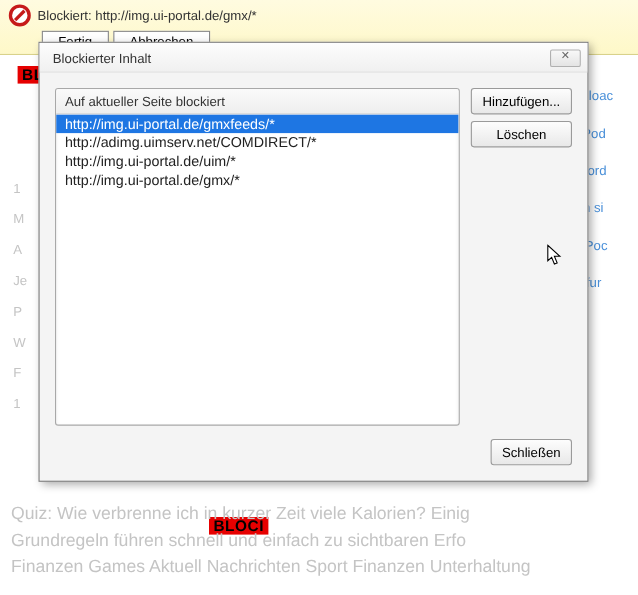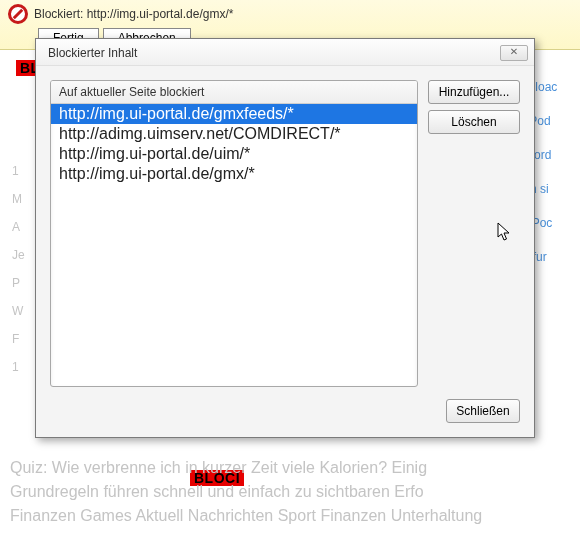--- a/index.html
+++ b/index.html
@@ -105,21 +105,21 @@
     overflow: hidden;
   }
   .listbox-header {
     padding: 4px 8px;
     background: linear-gradient(#fafafa,#eeeeee);
     border-bottom: 1px solid #cfcfcf;
     color: #333;
   }
   .listbox {
     flex: 1 1 auto; overflow-y: auto;
-    font-size: 16px;
+    font-size: 13px;
   }
   .list-item {
     padding: 1px 8px;
     color: #222;
     cursor: default;
     white-space: nowrap;
   }
   .list-item.selected {
     background: #1e76e3;
     color: #fff;

